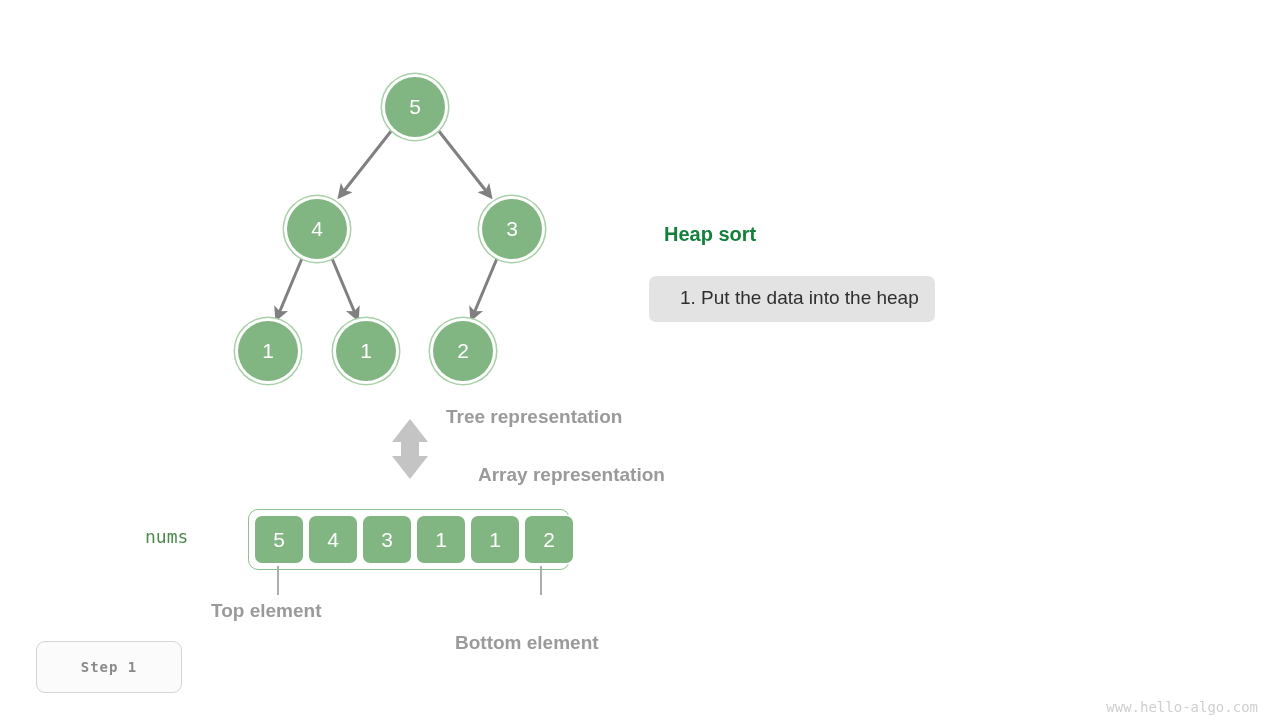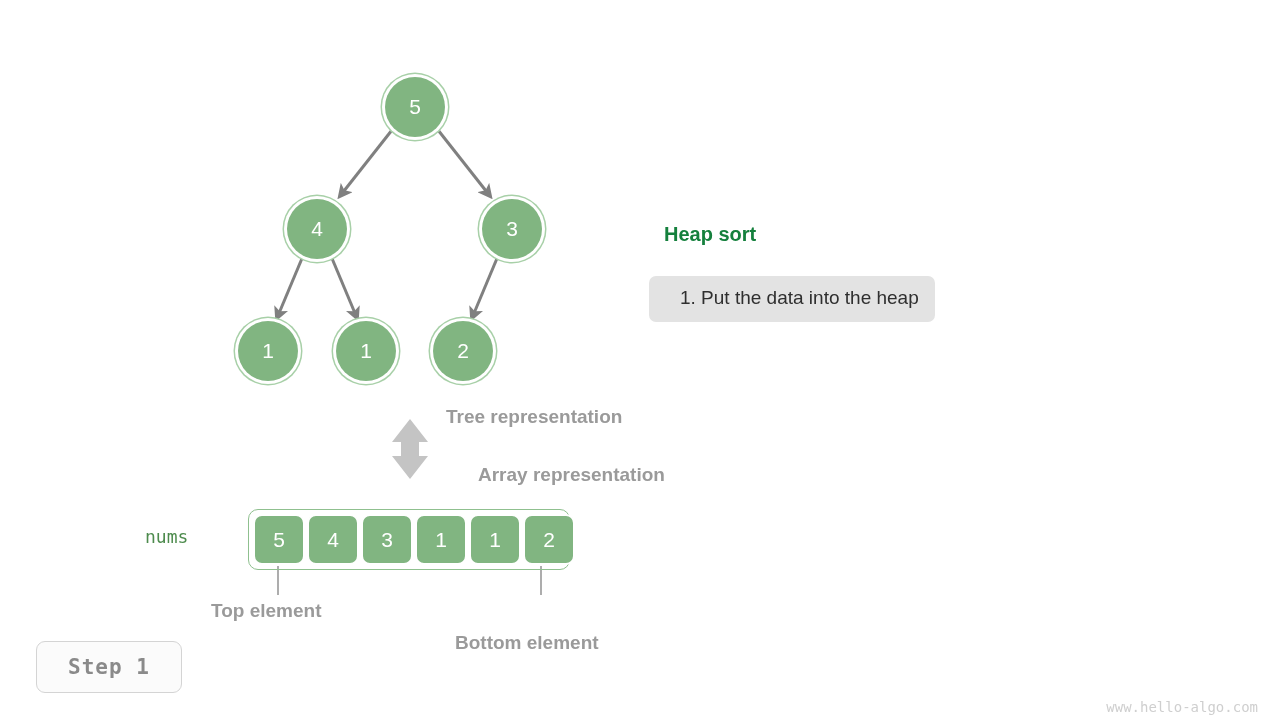--- a/index.html
+++ b/index.html
@@ -121,21 +121,21 @@
     border-radius: 9px;
     background: #fbfbfb;
     display: flex;
     align-items: center;
     justify-content: center;
     box-sizing: border-box;
   }
   #step-badge span {
     font-family: "DejaVu Sans Mono", monospace;
     font-weight: bold;
-    font-size: 21px;
+    font-size: 14px;
     color: #8a8a8a;
     letter-spacing: 1px;
   }
 
   
   #watermark {
     position: absolute;
     right: 22px;
     bottom: 5px;
     font-family: "DejaVu Sans Mono", monospace;

